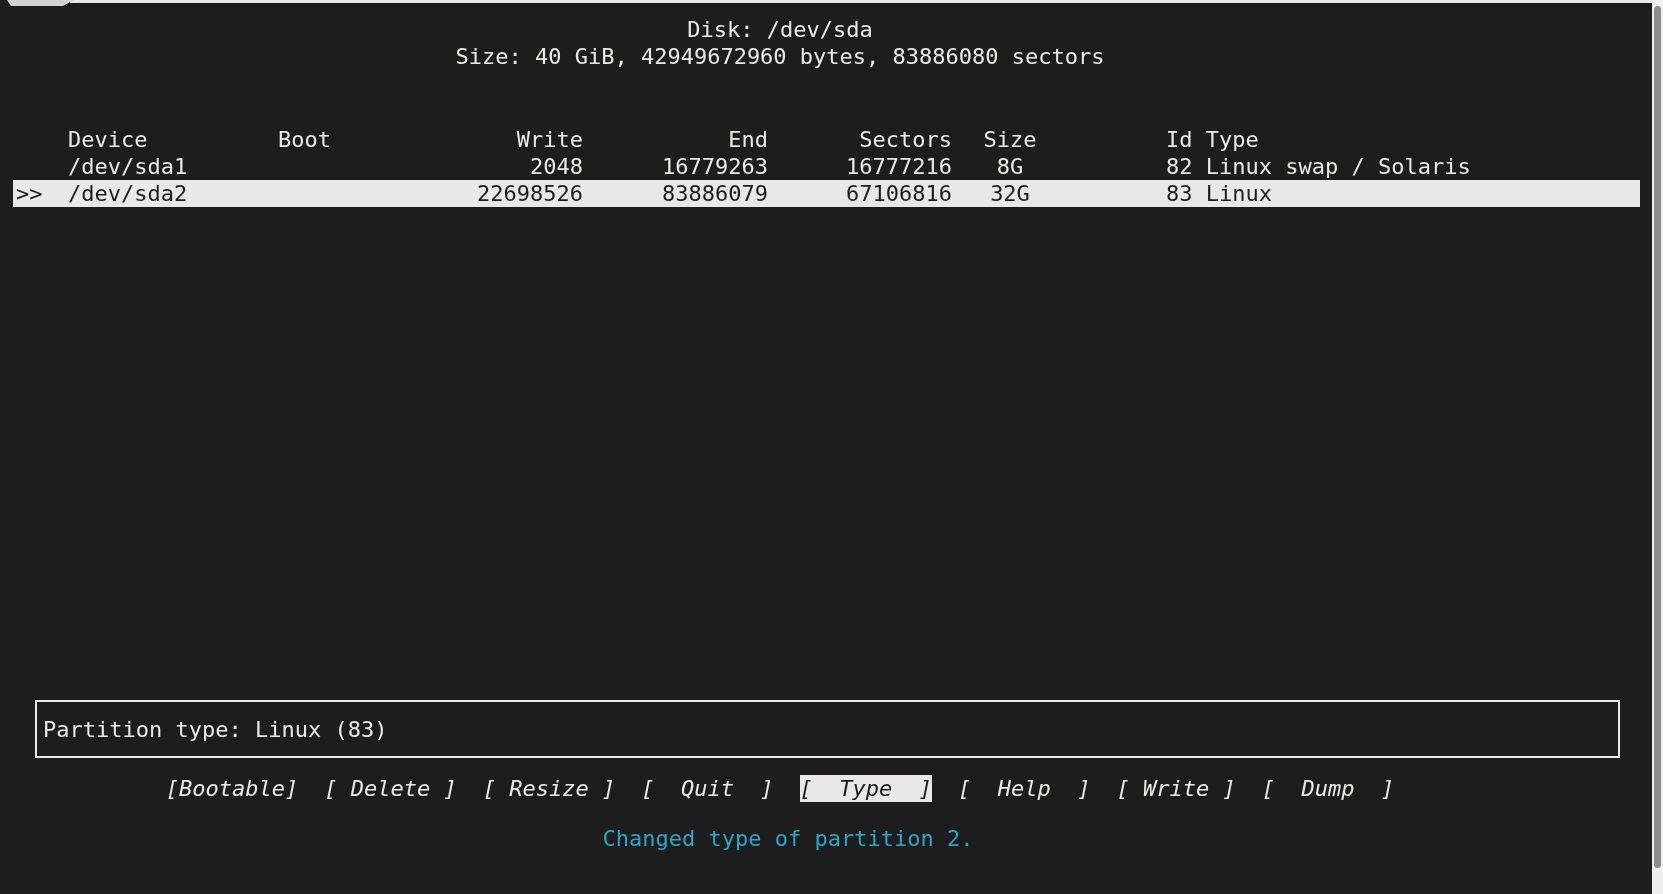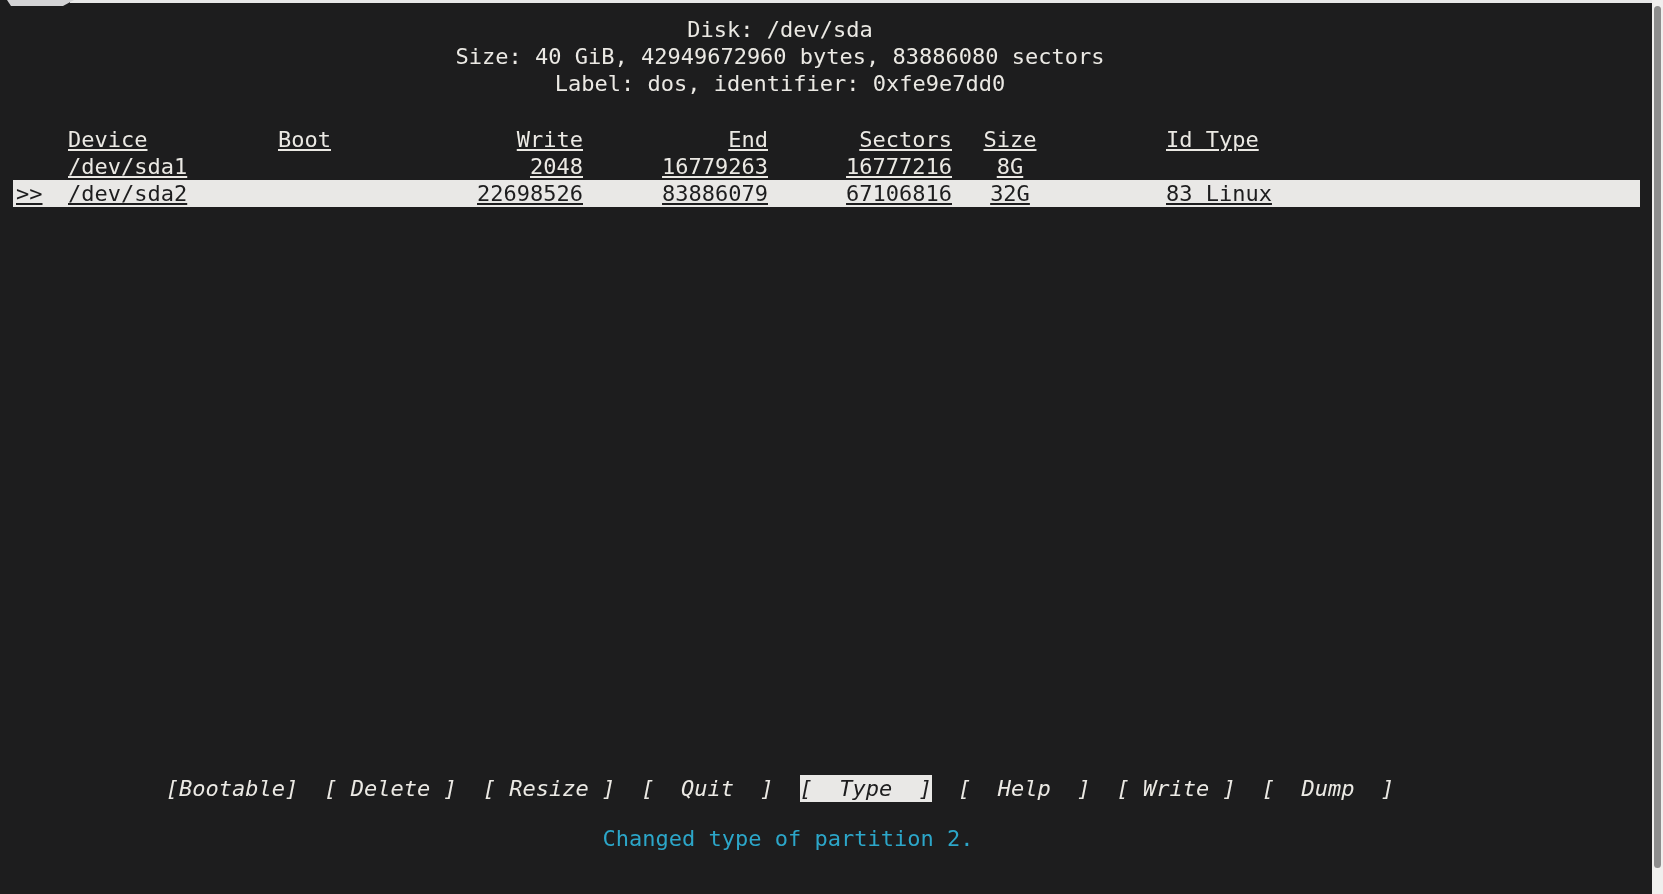--- a/index.html
+++ b/index.html
@@ -19,21 +19,21 @@
   .scrollbar-track{position:absolute;left:1652px;top:0;width:11px;height:894px;background:var(--track);}
   .scrollbar-thumb{position:absolute;left:1654px;top:6px;width:7px;height:862px;background:var(--thumb);border-radius:4px;}
   
   .disk-info{position:absolute;left:0;top:16px;width:1560px;text-align:center;}
   
   .ptable{position:absolute;left:0;top:126px;width:1663px;}
   .trow{position:absolute;left:0;width:1663px;height:27px;}
   .trow.hdr{top:0;} .trow.r0{top:27px;} 
   .trow.selected .rowbg{position:absolute;left:13px;top:0;width:1627px;height:27px;background:var(--hl-bg);}
   .trow.selected .cell{color:var(--hl-fg);}
-  .cell{position:absolute;top:0;white-space:pre;text-decoration:underline;}
+  .cell{position:absolute;top:0;white-space:pre;}
   .c-marker{left:16px;}
   .c-device{left:68px;}
   .c-boot{left:278px;}
   .c-start{left:393px;width:190px;text-align:right;}
   .c-end{left:578px;width:190px;text-align:right;padding-left:32px;}
   .c-sectors{left:762px;width:190px;text-align:right;}
   .c-size{left:940px;width:140px;text-align:center;}
   .c-idtype{left:1166px;}
   
   .dialog{position:absolute;left:35px;top:700px;width:1585px;height:58px;
@@ -50,21 +50,20 @@
 </head>
 <body>
 
 <div id="stage">
 
   <div class="terminal">
 
     <div class="disk-info">
       <div>Disk: /dev/sda</div>
       <div>Size: 40 GiB, 42949672960 bytes, 83886080 sectors</div>
-      <div>Label: dos, identifier: 0xfe9e7dd0</div>
     </div>
 
     <div class="ptable">
       <div class="trow hdr">
         <span class="cell c-device">Device</span>
         <span class="cell c-boot">Boot</span>
         <span class="cell c-start">Write</span>
         <span class="cell c-end">End</span>
         <span class="cell c-sectors">Sectors</span>
         <span class="cell c-size">Size</span>
@@ -72,35 +71,39 @@
       </div>
       <div>
           <div class="trow r0" style="top: 27px;">
             <span class="cell c-marker"></span>
             <span class="cell c-device">/dev/sda1</span>
             <span class="cell c-boot"></span>
             <span class="cell c-start">2048</span>
             <span class="cell c-end">16779263</span>
             <span class="cell c-sectors">16777216</span>
             <span class="cell c-size">8G</span>
+            <span class="cell c-idtype">82 Linux swap / Solaris</span>
           </div>
           <div class="trow r1 selected" style="top: 54px;">
             <div class="rowbg"></div>
             <span class="cell c-marker">&gt;&gt;</span>
             <span class="cell c-device">/dev/sda2</span>
             <span class="cell c-boot"></span>
             <span class="cell c-start">22698526</span>
             <span class="cell c-end">83886079</span>
             <span class="cell c-sectors">67106816</span>
             <span class="cell c-size">32G</span>
             <span class="cell c-idtype">83 Linux</span>
           </div>
         </div>
     </div>
 
+    <div class="dialog">
+      <span class="dlg-text">Partition type: Linux (83)</span>
+    </div>
 
     <div class="menu">
         <span class="menu-item">[Bootable]</span>
         <span class="menu-item">[ Delete ]</span>
         <span class="menu-item">[ Resize ]</span>
         <span class="menu-item">[  Quit  ]</span>
         <span class="menu-item selected">[  Type  ]</span>
         <span class="menu-item">[  Help  ]</span>
         <span class="menu-item">[ Write ]</span>
         <span class="menu-item">[  Dump  ]</span>

